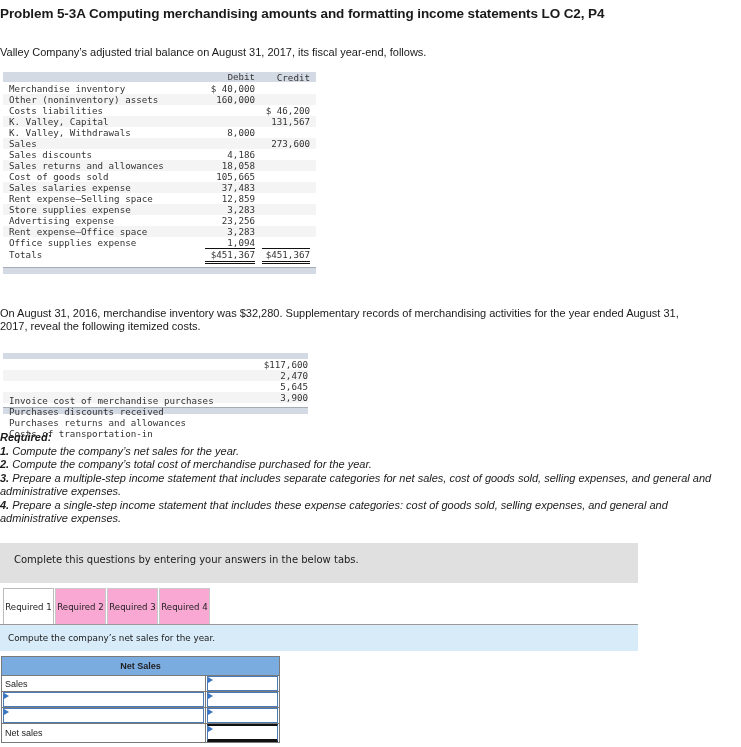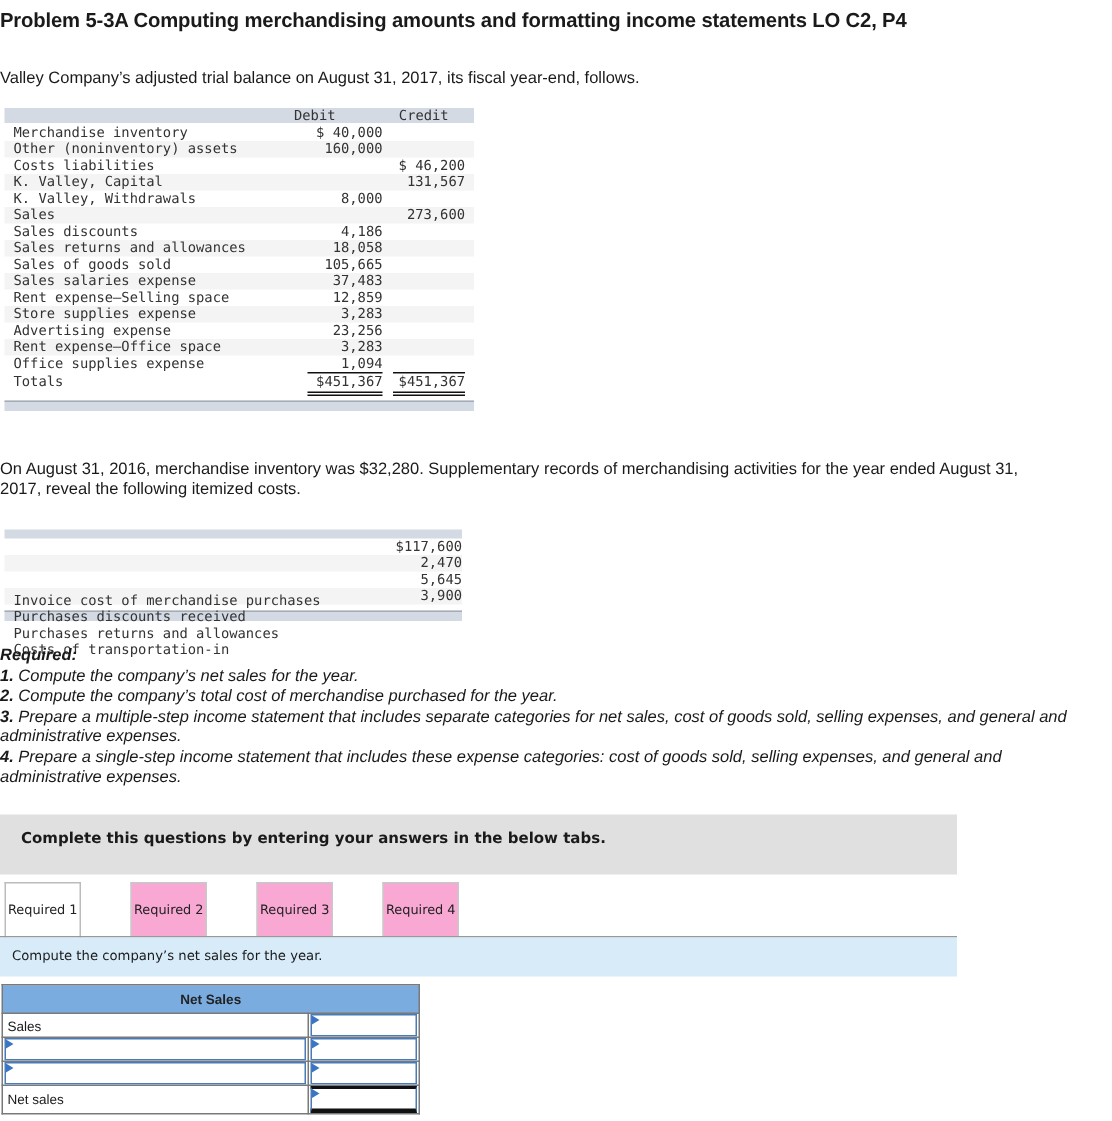--- a/index.html
+++ b/index.html
@@ -30,24 +30,24 @@
   .pt .band-bottom { height: 6px; background: #d4dae3; border-top: 1px solid #a6acb5; margin-top: 4px; }
   .pt .row { display: flex; height: 11px; line-height: 11px; }
   .pt .row:nth-child(even) { background: #f4f4f4; }
   .pt .c-name { width: 240px; padding-left: 6px; white-space: nowrap; margin-top: 36px; }
   .pt .c-val { width: 59px; text-align: right; }
 
   .req-block { position: absolute; left: 0; top: 431px; font-size: 11px; line-height: 13.5px; width: 720px; font-style: italic; }
   .req-block b { font-weight: bold; }
 
   .gray-box { position: absolute; left: 0; top: 543px; width: 638px; height: 40px; background: #e0e0e0;
-              font-family: "DejaVu Sans", sans-serif; font-size: 10px; font-weight: bold; }
+              font-family: "DejaVu Sans", sans-serif; font-size: 10px; font-weight: normal; }
   .gray-box span { position: absolute; left: 14px; top: 11px; }
 
-  .tabs { position: absolute; left: 3px; top: 588px; height: 37px; display: flex; gap: 32px; }
+  .tabs { position: absolute; left: 3px; top: 588px; height: 37px; display: flex; }
   .tab { width: 49px; height: 35px; margin-right: 1px; border: 1px solid #c8c8c8; border-bottom: none; background: #f9a8d4;
          font-family: "DejaVu Sans", sans-serif; font-size: 8.6px; text-align: center; line-height: 36px; color: #222; }
   .tab.active { background: #ffffff; height: 37px; border-color: #bcbcbc; }
   .tabline { position: absolute; left: 0; top: 624px; width: 638px; height: 1px; background: #999; }
   .bluebar { position: absolute; left: 0; top: 625px; width: 638px; height: 26px; background: #d8ebf9;
              font-family: "DejaVu Sans", sans-serif; font-size: 8.8px; }
   .bluebar span { position: absolute; left: 8px; top: 8px; }
 
   .ans { position: absolute; left: 1px; top: 656px; width: 279px; border-collapse: collapse; }
   .ans td { padding: 0; height: 15px; border: 1px solid #7a7a7a; font-family: "Liberation Sans", sans-serif; font-size: 9px; }
@@ -61,22 +61,22 @@
   .total-input { border-bottom: 3px solid #111; }
 </style>
 </head>
 <body>
 
 <div class="title">Problem 5-3A Computing merchandising amounts and formatting income statements LO C2, P4</div>
 <div class="para" style="top:46px;">Valley Company’s adjusted trial balance on August 31, 2017, its fiscal year-end, follows.</div>
 
 <div class="tb mono">
   <div class="band-top">
-    <span class="hdr" style="left:193px; width:59px; ">Debit</span>
-    <span class="hdr" style="left:252px; width:55px; text-align:center;">Credit</span>
+    <span class="hdr" style="left:193px; width:59px; text-align:right;font-family:Liberation Mono, monospace;">Debit</span>
+    <span class="hdr" style="left:252px; width:55px; text-align:right;">Credit</span>
   </div>
   <div>
     <div class="row" style="margin-top:1px">
         <span class="c-name">Merchandise inventory</span>
         <span class="c-deb">$ 40,000</span>
         <span class="c-cred"></span>
       </div>
     <div class="row">
         <span class="c-name">Other (noninventory) assets</span>
         <span class="c-deb">160,000</span>
@@ -106,21 +106,21 @@
         <span class="c-name">Sales discounts</span>
         <span class="c-deb">4,186</span>
         <span class="c-cred"></span>
       </div>
     <div class="row">
         <span class="c-name">Sales returns and allowances</span>
         <span class="c-deb">18,058</span>
         <span class="c-cred"></span>
       </div>
     <div class="row">
-        <span class="c-name">Sales of goods sold</span>
+        <span class="c-name">Cost of goods sold</span>
         <span class="c-deb">105,665</span>
         <span class="c-cred"></span>
       </div>
     <div class="row">
         <span class="c-name">Sales salaries expense</span>
         <span class="c-deb">37,483</span>
         <span class="c-cred"></span>
       </div>
     <div class="row">
         <span class="c-name">Rent expense—Selling space</span>

